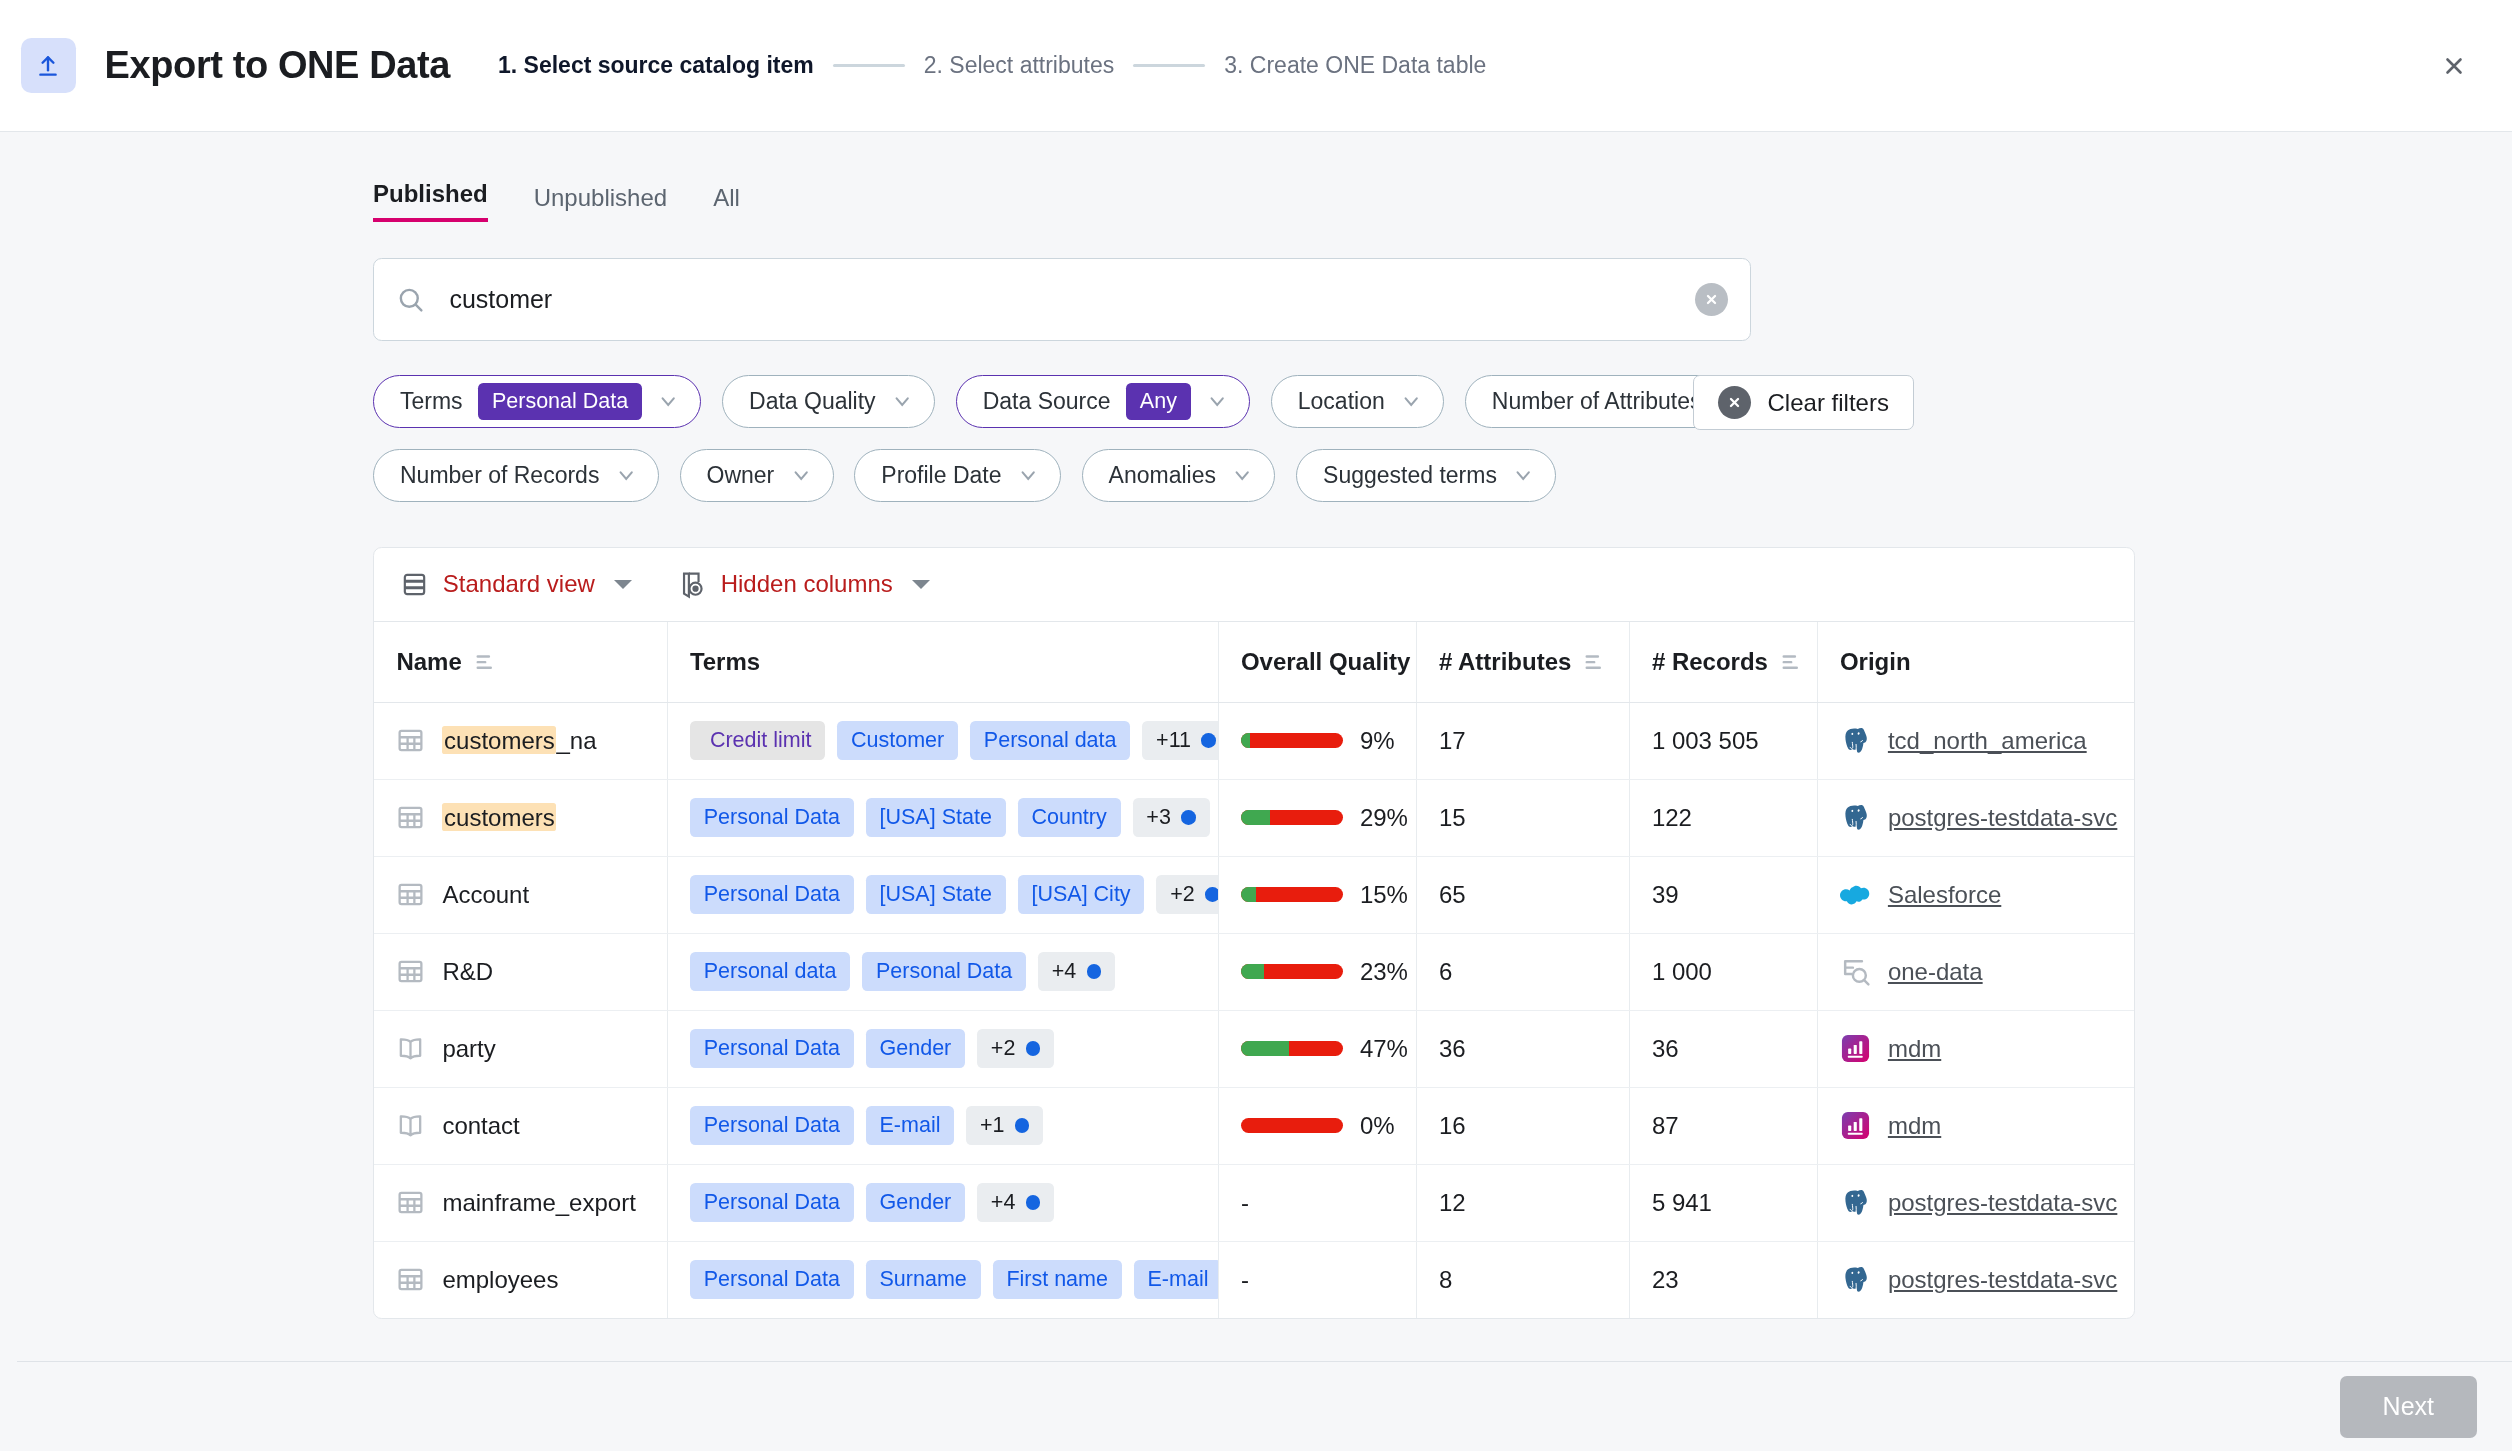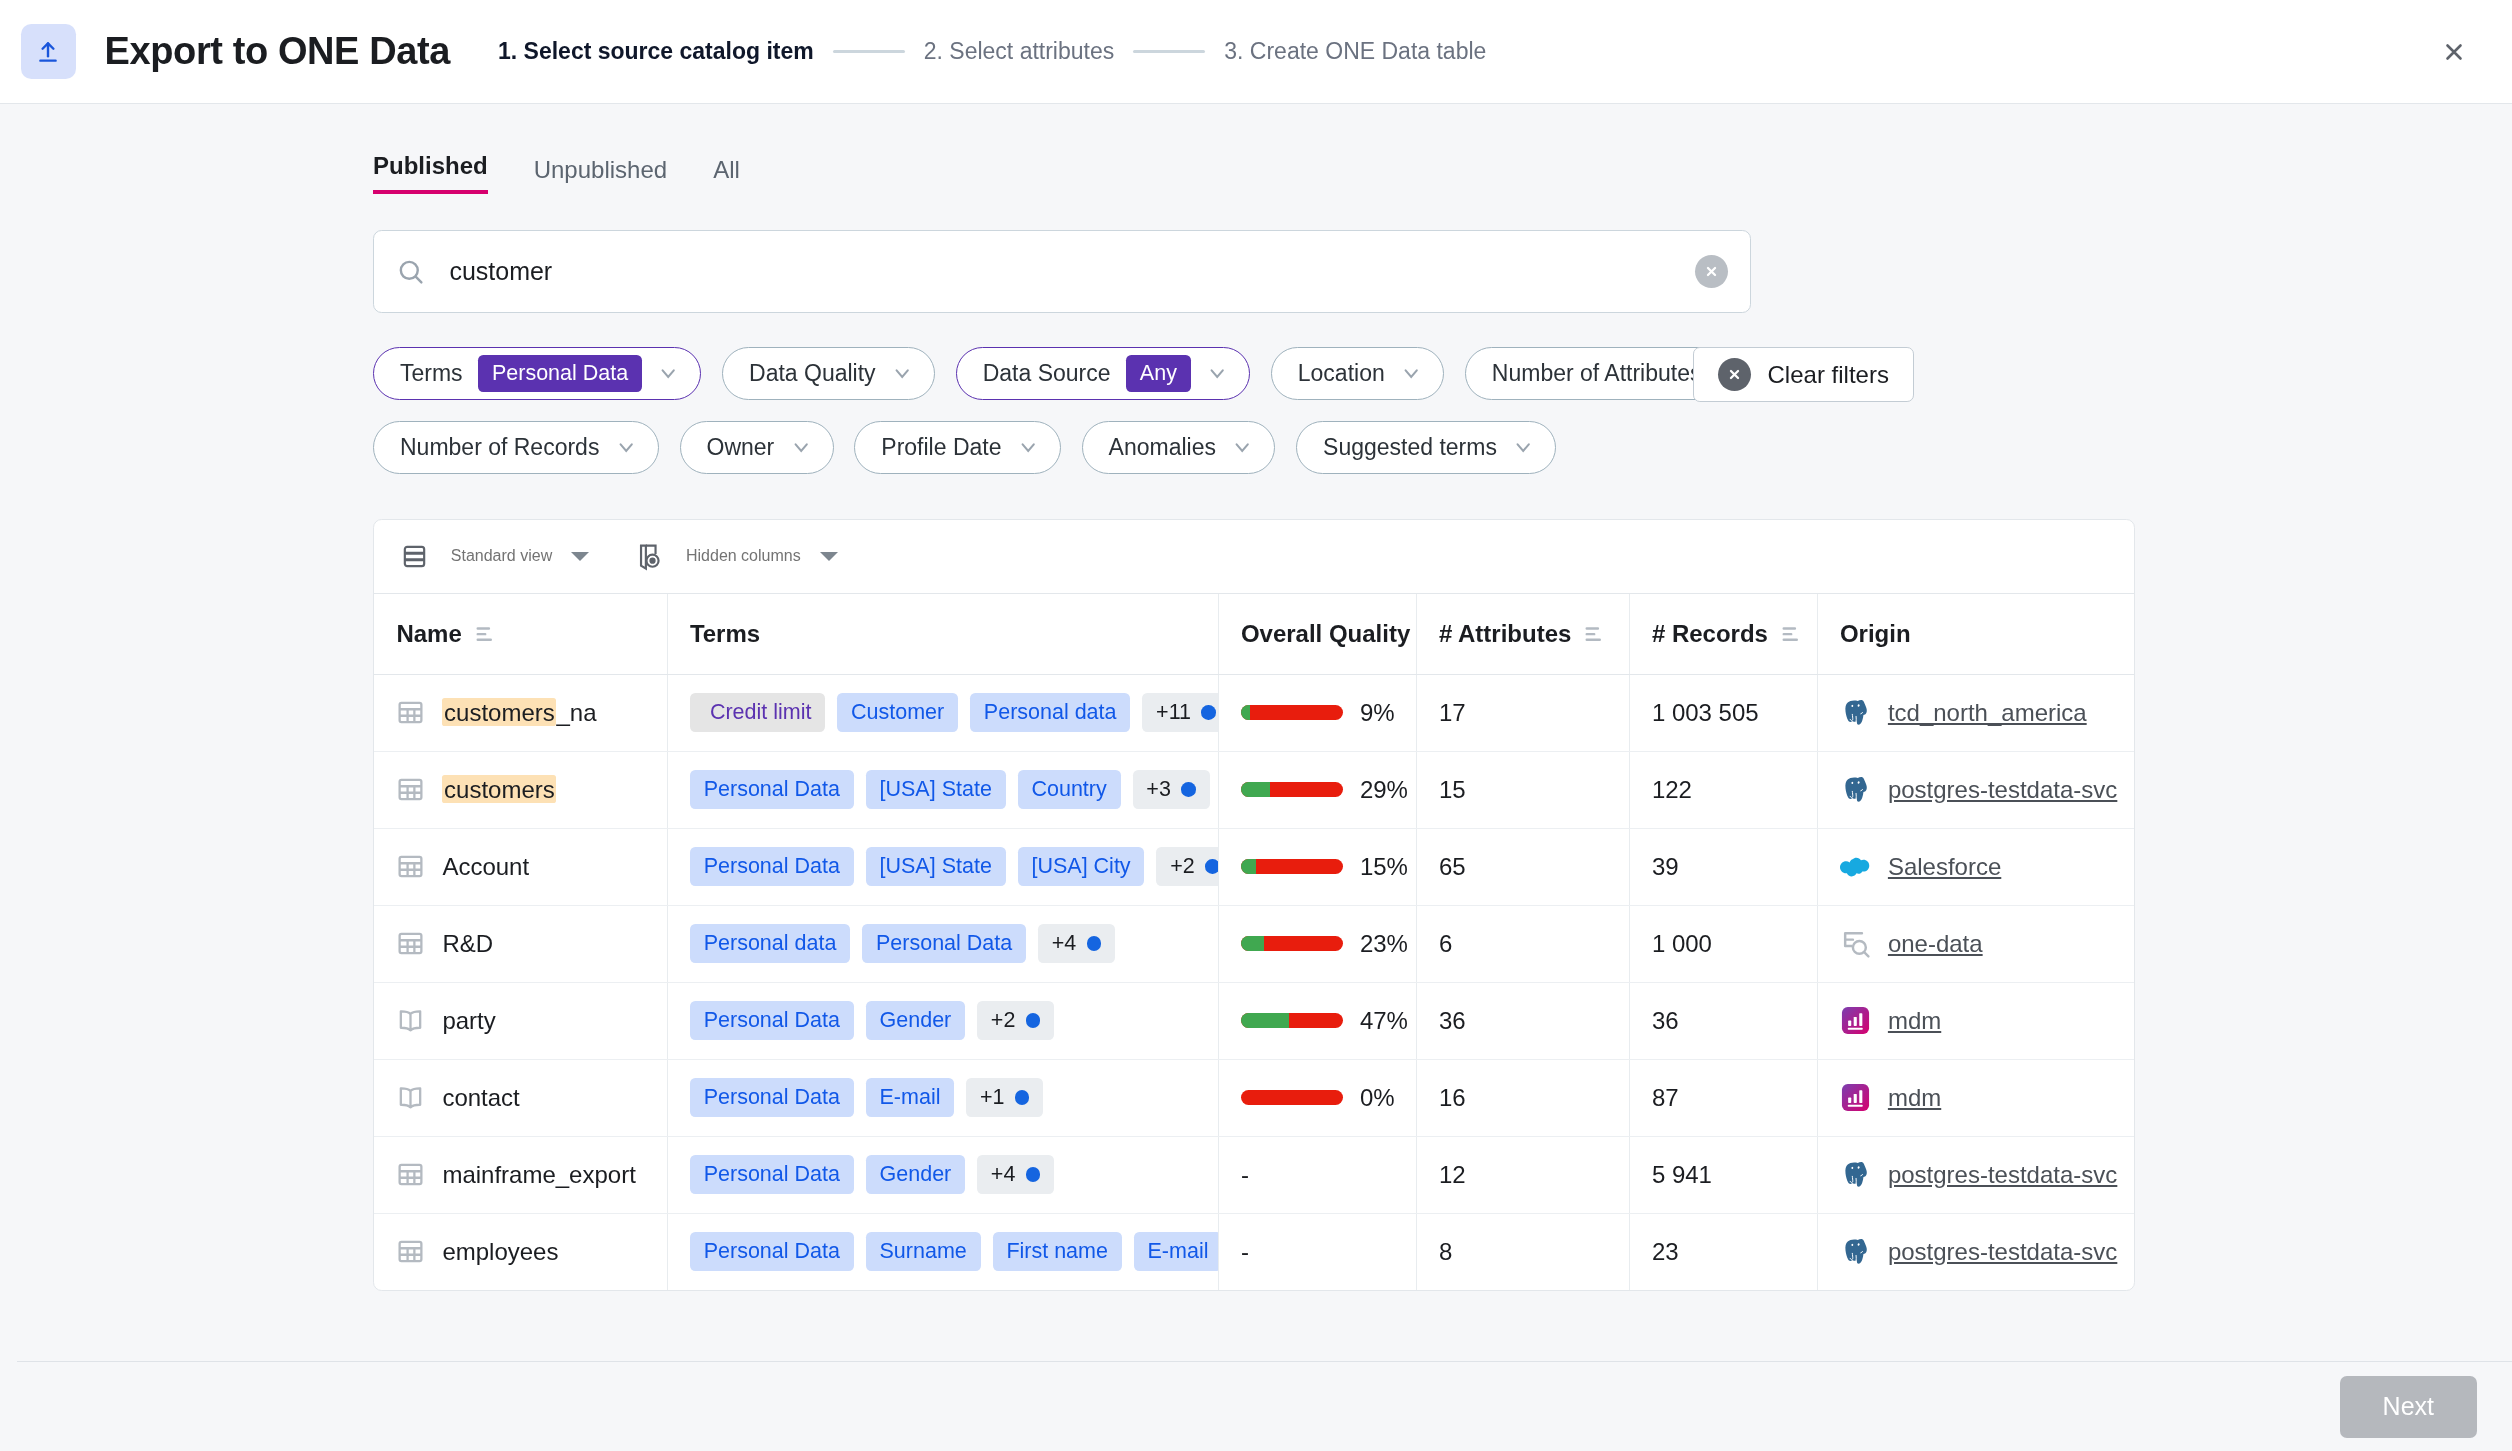--- a/index.html
+++ b/index.html
@@ -6,21 +6,21 @@
   html, body {
     width: 2512px; height: 1451px;
     font-family: "Liberation Sans", sans-serif;
     background: #f6f7f9;
     overflow: hidden;
   }
   .app { width: 2512px; height: 1451px; display: flex; flex-direction: column; position: relative; }
 
   
   .header {
-    height: 104px; background: #ffffff; border-bottom: 0.9px solid #e3e7eb;
+    height: 132px; background: #ffffff; border-bottom: 0.9px solid #e3e7eb;
     display: flex; align-items: center; padding: 0 34px 0 20.6px; flex: none;
   }
   .upload-badge {
     width: 55px; height: 55px; border-radius: 10.3px; background: #d7e0fb;
     display: flex; align-items: center; justify-content: center; flex: none;
   }
   .upload-badge svg { width: 26px; height: 26px; }
   .app-title {
     font-size: 38px; font-weight: bold; color: #1b1d21; margin-left: 29px;
     letter-spacing: -0.4px; white-space: nowrap;
@@ -91,21 +91,21 @@
   .clear-filters span { font-size: 24px; color: #1b1d21; white-space: nowrap; }
 
   
   .table-card {
     margin-top: 45px; width: 1762px; background: #fff;
     border: 0.9px solid #e3e7eb; border-radius: 8.6px; overflow: hidden;
   }
   .table-toolbar { height: 74px; display: flex; align-items: center; padding: 0 26px; gap: 46px; border-bottom: 0.9px solid #e3e7eb; }
   .tb-item { display: inline-flex; align-items: center; gap: 13.8px; cursor: pointer; }
   .tb-item .ic { width: 29px; height: 29px; flex: none; }
-  .tb-item .tx { font-size: 16px; color: #737373; white-space: nowrap; margin-left: 8px; }
+  .tb-item .tx { font-size: 24px; color: #b91c1c; white-space: nowrap; }
   .tb-item .dn { width: 0; height: 0; border-left: 9.5px solid transparent; border-right: 9.5px solid transparent; border-top: 9.5px solid #7d868f; margin-left: 5.2px; }
 
   table.grid { border-collapse: collapse; width: 1760px; table-layout: fixed; }
   table.grid th {
     text-align: left; font-size: 24px; font-weight: bold; color: #1b1d21;
     padding: 26px 0 26px 22.4px; border-right: 0.9px solid #e8ecef; border-bottom: 0.9px solid #e3e7eb;
     vertical-align: middle; height: 72px;
   }
   table.grid th:last-child { border-right: none; }
   .th-inner { display: inline-flex; align-items: center; gap: 12px; }

